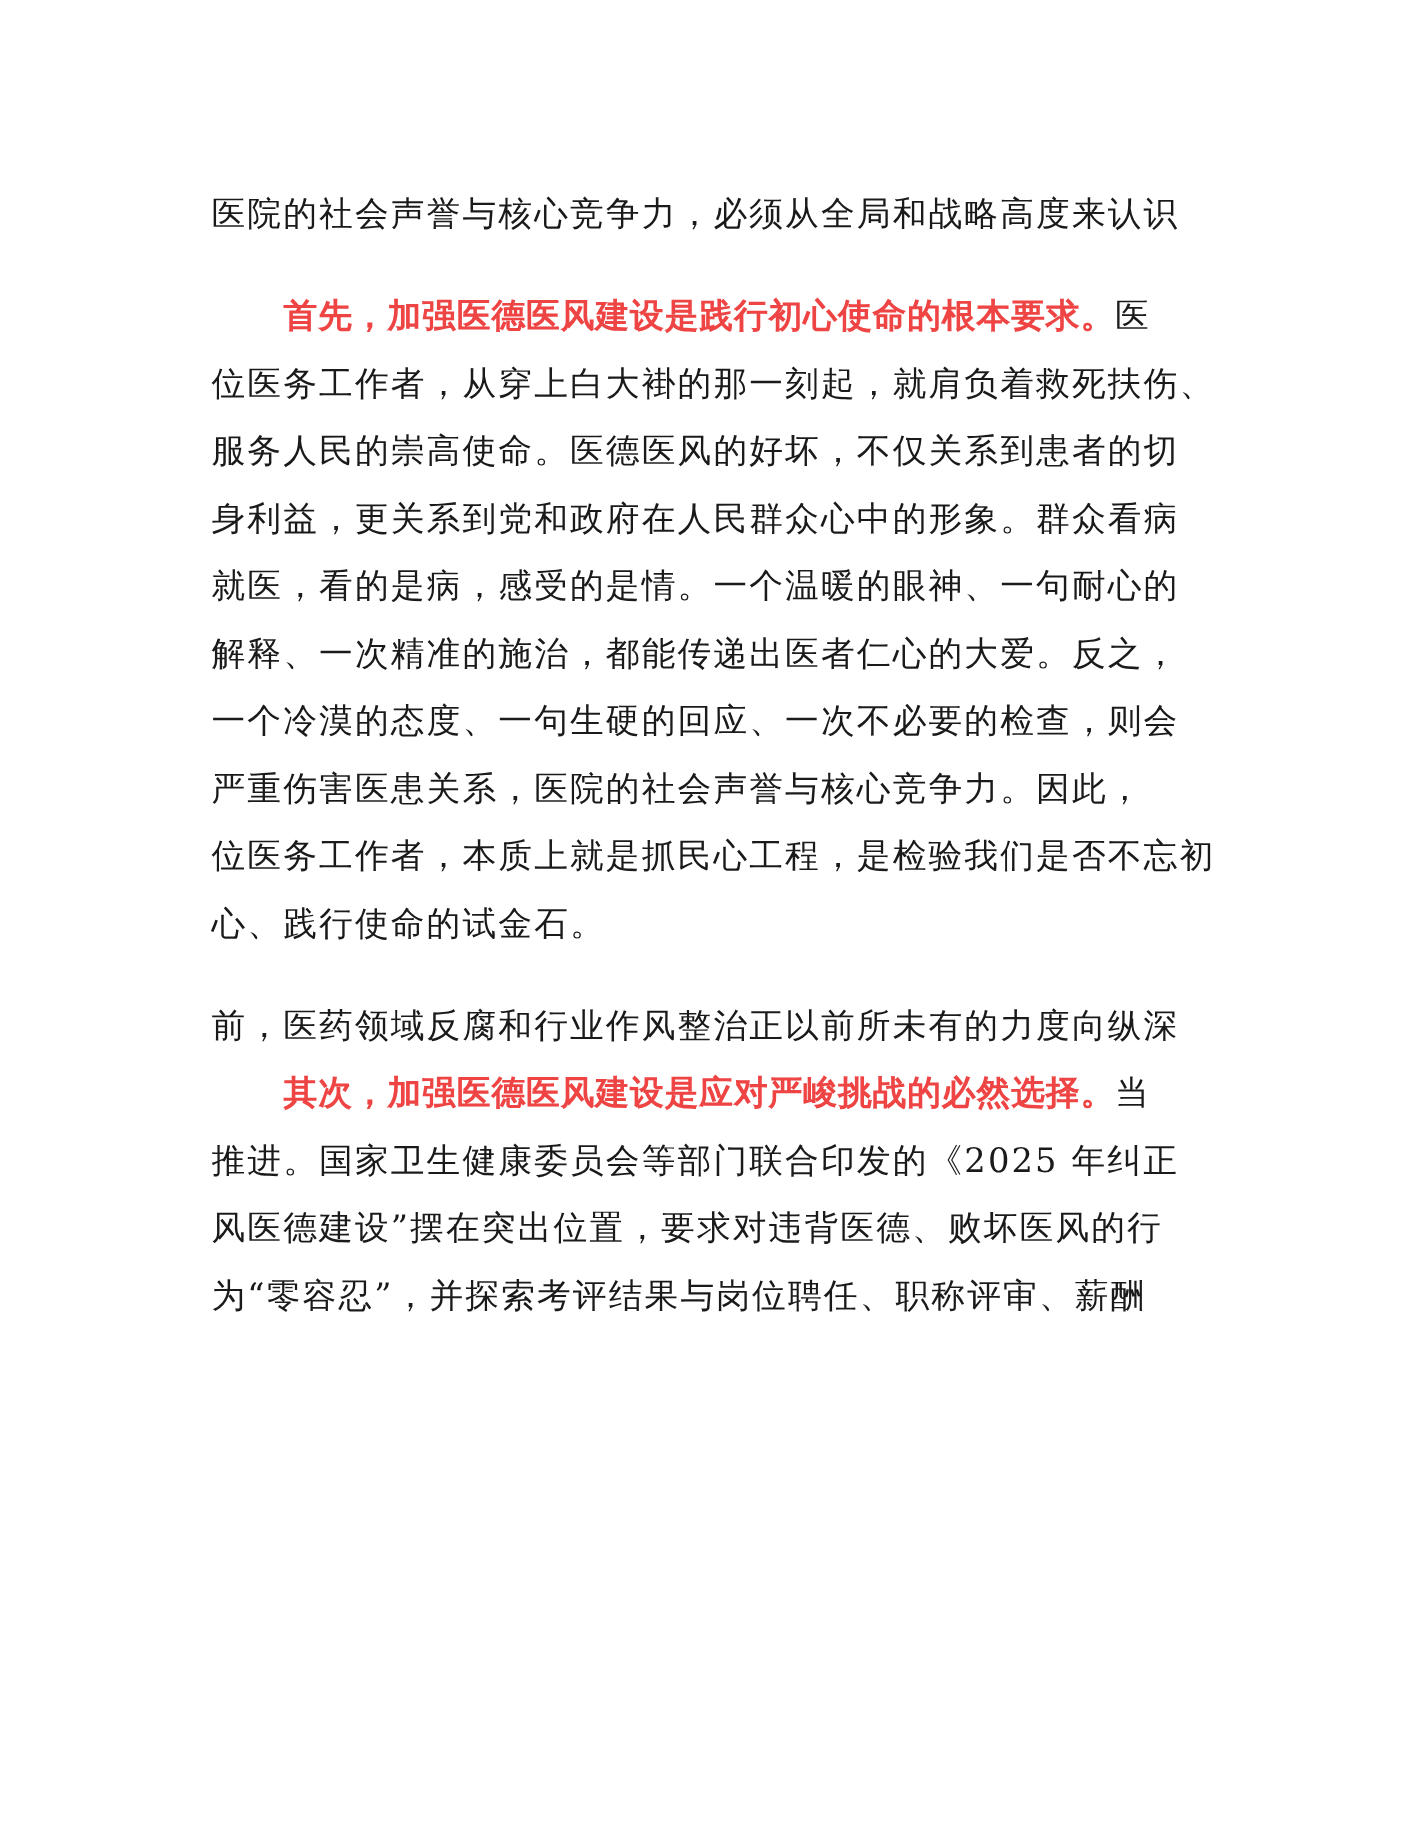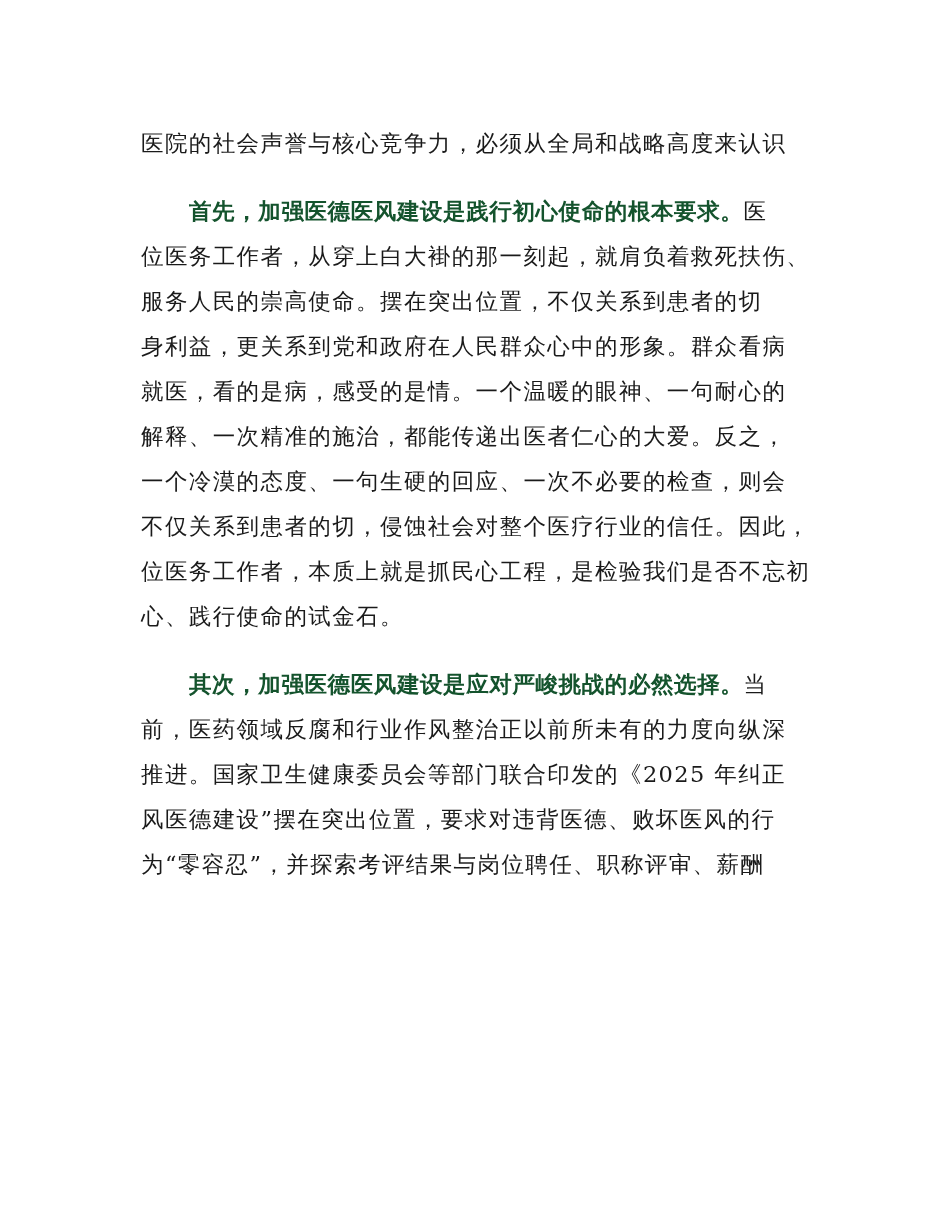--- a/index.html
+++ b/index.html
@@ -41,51 +41,51 @@
       white-space: nowrap;
       letter-spacing: 1.4px;
     }
     .indent {
       padding-left: 48px;
     }
     .bold {
       font-family: "DejaVu Sans", "Liberation Sans", sans-serif;
       font-weight: bold;
       letter-spacing: 0.6px;
-      color: #14532d;
+      color: #ef4444;
       margin-top: 28px;
     }
   </style>
 </head>
 <body>
 
 <div class="page">
   <div class="content">
 
     <div class="para">
       <span class="line">
         <span>医院的社会声誉与核心竞争力，必须从全局和战略高度来认识</span>
       </span>
     </div>
 
     <div class="para">
       <span class="line indent"><span class="bold">首先，加强医德医风建设是践行初心使命的根本要求。</span><span>医</span></span>
       <span class="line"><span>位医务工作者，从穿上白大褂的那一刻起，就肩负着救死扶伤、</span></span>
-      <span class="line"><span>服务人民的崇高使命。摆在突出位置，不仅关系到患者的切</span></span>
+      <span class="line"><span>服务人民的崇高使命。医德医风的好坏，不仅关系到患者的切</span></span>
       <span class="line"><span>身利益，更关系到党和政府在人民群众心中的形象。群众看病</span></span>
       <span class="line"><span>就医，看的是病，感受的是情。一个温暖的眼神、一句耐心的</span></span>
       <span class="line"><span>解释、一次精准的施治，都能传递出医者仁心的大爱。反之，</span></span>
       <span class="line"><span>一个冷漠的态度、一句生硬的回应、一次不必要的检查，则会</span></span>
-      <span class="line"><span>不仅关系到患者的切，侵蚀社会对整个医疗行业的信任。因此，</span></span>
+      <span class="line"><span>严重伤害医患关系，医院的社会声誉与核心竞争力。因此，</span></span>
       <span class="line"><span>位医务工作者，本质上就是抓民心工程，是检验我们是否不忘初</span></span>
       <span class="line"><span>心、践行使命的试金石。</span></span>
     </div>
 
     <div class="para">
+      <span class="line"><span>前，医药领域反腐和行业作风整治正以前所未有的力度向纵深</span></span>
       <span class="line indent"><span class="bold">其次，加强医德医风建设是应对严峻挑战的必然选择。</span><span>当</span></span>
-      <span class="line"><span>前，医药领域反腐和行业作风整治正以前所未有的力度向纵深</span></span>
       <span class="line"><span>推进。国家卫生健康委员会等部门联合印发的《2025 年纠正</span></span>
       <span class="line"><span>风医德建设”摆在突出位置，要求对违背医德、败坏医风的行</span></span>
       <span class="line"><span>为“零容忍”，并探索考评结果与岗位聘任、职称评审、薪酬</span></span>
     </div>
 
   </div>
 </div>
 
 </body></html>

